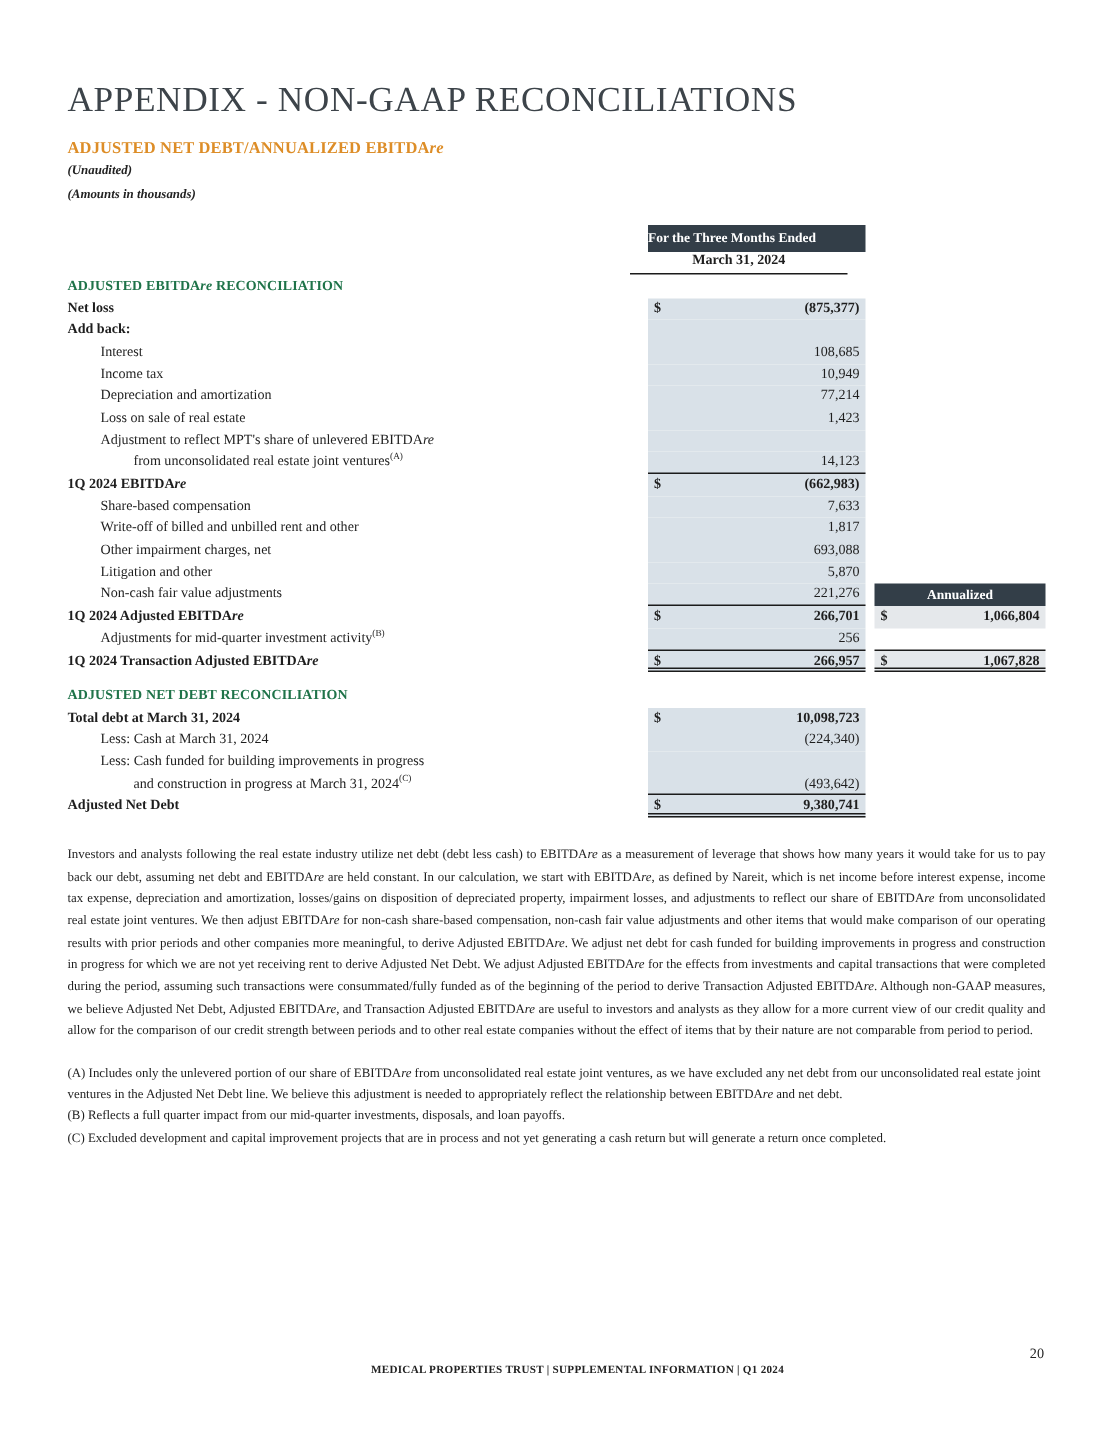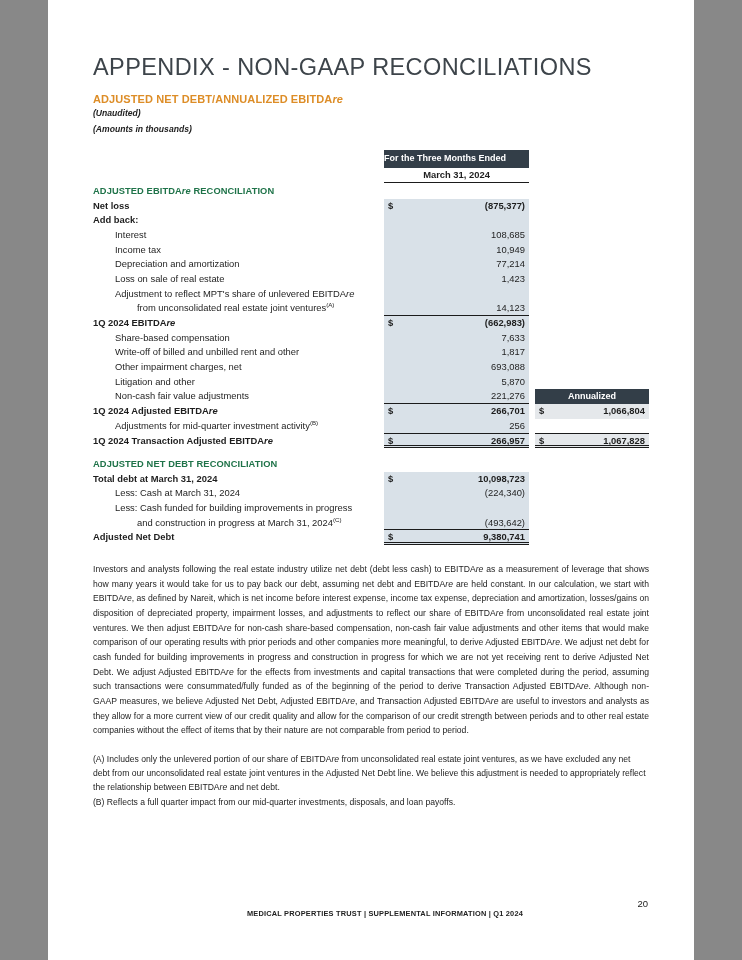--- a/index.html
+++ b/index.html
@@ -7,40 +7,40 @@
     --section-green:#1F7349;
     --header-dark:#333E48;
     --column-shade:#D9E1E8;
     --annualized-shade:#E5E8EB;
     --title-gray:#3D444A;
     --ink:#1E1E1E;
     --line:#1B1B1B;
   }
   html,body{margin:0;padding:0;background:#888;}
   .page{
-    width:646px;height:960px;position:relative;background:#fff;
-    font-family:Liberation Sans, sans-serif;color:var(--ink);
+    width:742px;height:960px;position:relative;background:#fff;
+    font-family:Liberation Serif, serif;color:var(--ink);
     margin:0 auto;overflow:hidden;
   }
   .content{padding:0 45px;}
   .title{
     margin-top:54px;font-size:23.5px;font-weight:400;letter-spacing:0.4px;
     color:var(--title-gray);
   }
   .subtitle{
     margin-top:12px;font-size:11px;font-weight:700;color:var(--accent-orange);
     letter-spacing:0.1px;
   }
   .note{font-size:8.6px;font-style:italic;font-weight:700;line-height:16px;color:#222;}
   .note:first-of-type{margin-top:5px;}
 
   .fin{margin-top:13px;}
   .t-row{display:flex;align-items:stretch;height:14.7px;}
   .hdr-row{height:18px;}
-  .date-row-w{height:15px;margin-bottom:2px;}
+  .date-row-w{height:15px;margin-bottom:2px;gap:12px;}
   .sec-row{
     height:13.5px;font-size:9.3px;font-weight:700;color:var(--section-green);
     line-height:13.5px;letter-spacing:0.1px;
   }
   .gap-row{height:10px;}
   .lbl{flex:1;font-size:9.4px;line-height:14.7px;white-space:nowrap;overflow:hidden;}
   .b{font-weight:700;}
   .ind0{padding-left:0;}
   .ind1{padding-left:22px;}
   .ind2{padding-left:44px;}
@@ -294,20 +294,21 @@
             <div class="annc"></div>
           </div>
         </div>
     </div>
 
     <div class="para">Investors and analysts following the real estate industry utilize net debt (debt less cash) to EBITDA<span class="re">re</span> as a measurement of leverage that shows how many years it would take for us to pay back our debt, assuming net debt and EBITDA<span class="re">re</span> are held constant. In our calculation, we start with EBITDA<span class="re">re</span>, as defined by Nareit, which is net income before interest expense, income tax expense, depreciation and amortization, losses/gains on disposition of depreciated property, impairment losses, and adjustments to reflect our share of EBITDA<span class="re">re</span> from unconsolidated real estate joint ventures. We then adjust EBITDA<span class="re">re</span> for non-cash share-based compensation, non-cash fair value adjustments and other items that would make comparison of our operating results with prior periods and other companies more meaningful, to derive Adjusted EBITDA<span class="re">re</span>. We adjust net debt for cash funded for building improvements in progress and construction in progress for which we are not yet receiving rent to derive Adjusted Net Debt. We adjust Adjusted EBITDA<span class="re">re</span> for the effects from investments and capital transactions that were completed during the period, assuming such transactions were consummated/fully funded as of the beginning of the period to derive Transaction Adjusted EBITDA<span class="re">re</span>. Although non-GAAP measures, we believe Adjusted Net Debt, Adjusted EBITDA<span class="re">re</span>, and Transaction Adjusted EBITDA<span class="re">re</span> are useful to investors and analysts as they allow for a more current view of our credit quality and allow for the comparison of our credit strength between periods and to other real estate companies without the effect of items that by their nature are not comparable from period to period.</div>
 
     <div class="footnotes">
       <div class="fn">(A) Includes only the unlevered portion of our share of EBITDA<span class="re">re</span> from unconsolidated real estate joint ventures, as we have excluded any net debt from our unconsolidated real estate joint ventures in the Adjusted Net Debt line. We believe this adjustment is needed to appropriately reflect the relationship between EBITDA<span class="re">re</span> and net debt.</div>
       <div class="fn">(B) Reflects a full quarter impact from our mid-quarter investments, disposals, and loan payoffs.</div>
+      <div class="fn">(C) Excluded development and capital improvement projects that are in process and not yet generating a cash return but will generate a return once completed.</div>
     </div>
   </div>
 
   <div class="footer-bar">
     <span class="footer-text">MEDICAL PROPERTIES TRUST | SUPPLEMENTAL INFORMATION | Q1 2024</span>
   </div>
   <div class="page-num">20</div>
 </div>
 
 </body></html>

